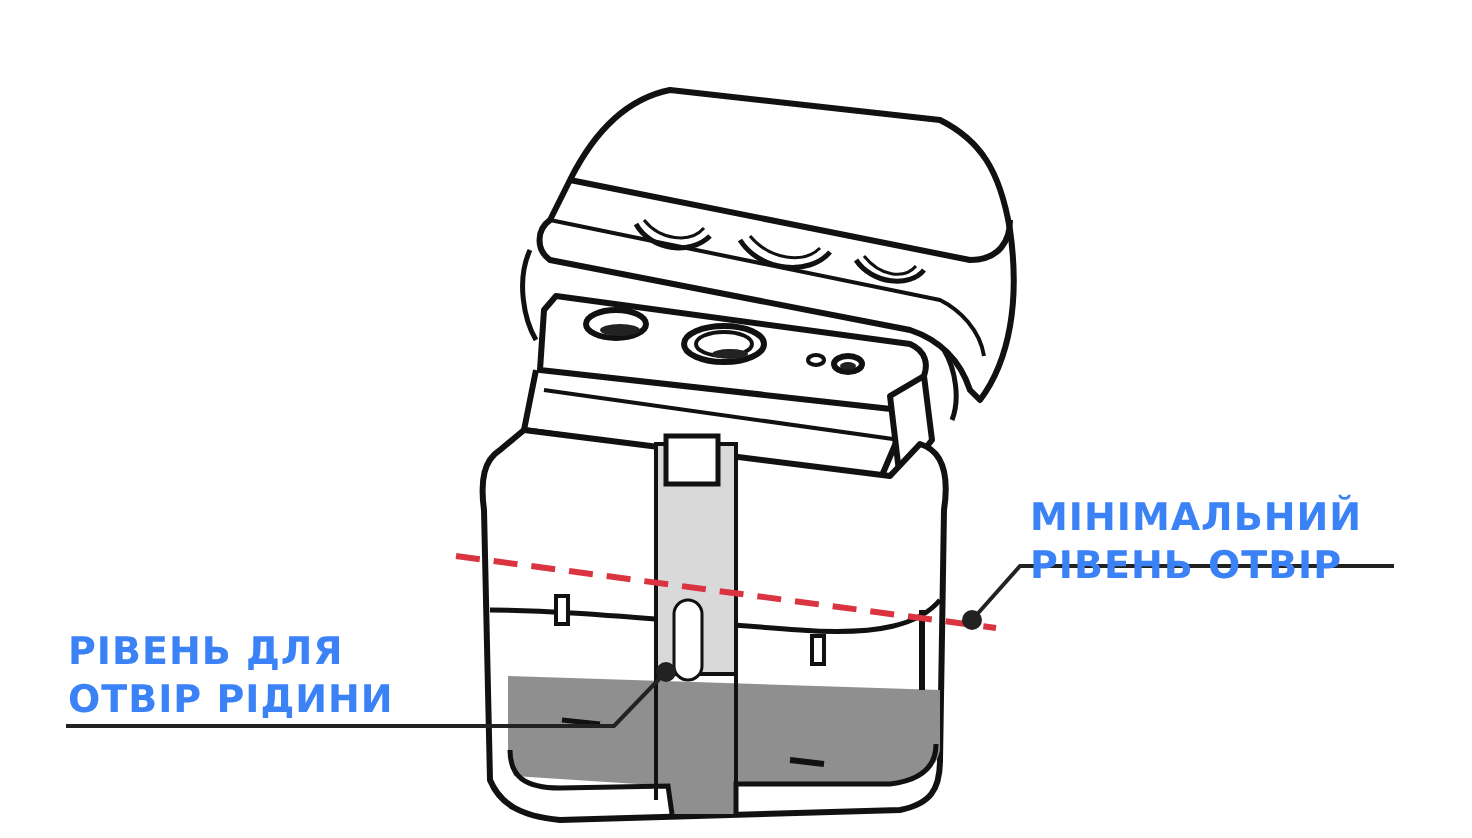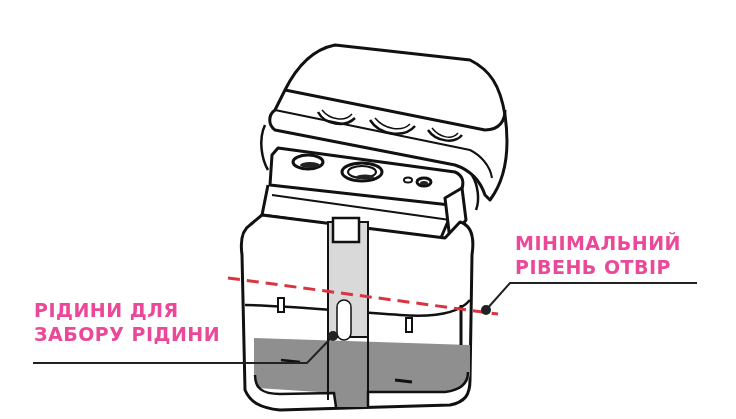--- a/index.html
+++ b/index.html
@@ -1,18 +1,18 @@
 <!DOCTYPE html>
 <html><head>
   <meta charset="utf-8">
   <style>
     html, body { margin: 0; padding: 0; background: #ffffff; }
     body { width: 736px; height: 419px; position: relative; overflow: hidden; font-family: "DejaVu Sans", "Liberation Sans", sans-serif; }
     .canvas { position: absolute; left: 0; top: 0; width: 736px; height: 419px; }
-    .label { position: absolute; font-weight: bold; color: #ec4899; font-size: 19px; line-height: 24px; letter-spacing: 0.5px; }
+    .label { position: absolute; font-weight: bold; color: #3b82f6; font-size: 19px; line-height: 24px; letter-spacing: 0.5px; margin-top: 16px; }
     .label span { display: block; white-space: nowrap; }
     .label-min { left: 515px; top: 231px; }
     .label-hole { left: 34px; top: 298px; }
   </style>
 </head>
 <body>
 
 <div class="canvas">
   <svg width="736" height="419" viewBox="0 0 736 419" xmlns="http://www.w3.org/2000/svg">
 
@@ -87,16 +87,16 @@
     </g>
     <circle cx="333" cy="336" r="5" fill="#222"></circle>
   </svg>
 
   <div class="label label-min">
     <span>МІНІМАЛЬНИЙ</span>
     <span>РІВЕНЬ ОТВІР</span>
   </div>
 
   <div class="label label-hole">
-    <span>РІДИНИ ДЛЯ</span>
-    <span>ЗАБОРУ РІДИНИ</span>
+    <span>РІВЕНЬ ДЛЯ</span>
+    <span>ОТВІР РІДИНИ</span>
   </div>
 </div>
 
 </body></html>

